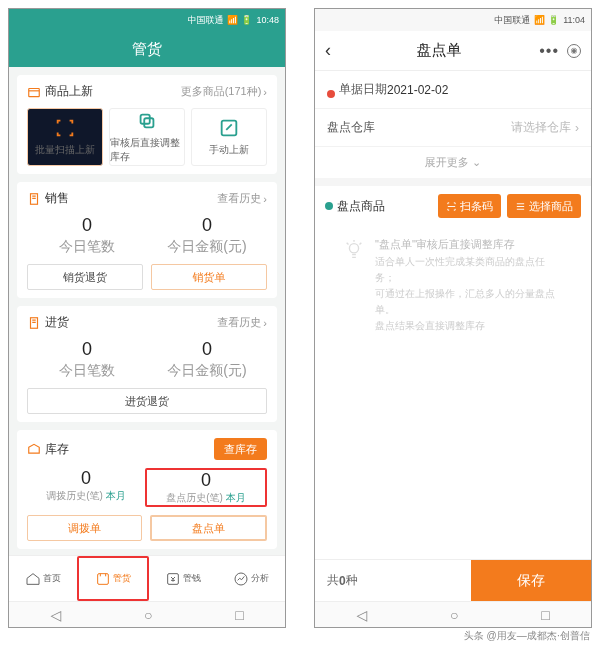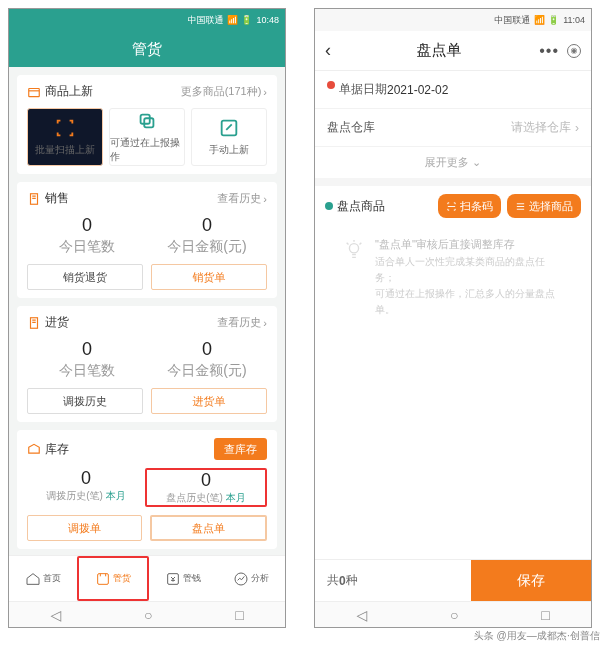--- a/index.html
+++ b/index.html
@@ -45,43 +45,43 @@
   .hl { border: 2px solid #e33; border-radius: 2px; }
 
   .tabbar { height: 46px; background: #fff; border-top: 1px solid #eee; display: flex; }
   .tab { flex: 1; display: flex; flex-direction: row; align-items: center; justify-content: center; font-size: 9px; color: #666; gap: 2px; }
   .tab.active { color: #f37b1d; }
   .tab svg { width: 16px; height: 16px; }
 
   .navbar { height: 26px; display: flex; align-items: center; justify-content: space-around; color: #888; font-size: 14px; border-top: 1px solid #eee; background:#fafafa;}
 
   .row { display: flex; align-items: center; padding: 10px 12px; font-size: 12px; color: #333; border-bottom: 1px solid #f2f2f2; }
-  .row .rlabel { width: 60px; color: #555; display:flex; align-items:flex-start; gap:4px;}
+  .row .rlabel { width: 60px; color: #555; display:flex; align-items:flex-end; gap:4px;}
   .row .rval { flex: 1; color: #333; }
   .row .rph { color: #bbb; text-align: right; }
   .row .chev { color: #bbb; margin-left: 4px; }
   .dot { width: 8px; height: 8px; border-radius: 50%; display: inline-block; }
   .dot.red { background: #e74c3c; }
   .dot.teal { background: #2aa08f; }
 
   .expand { text-align: center; color: #aaa; font-size: 11px; padding: 8px 0; }
 
   .goodsbar { display: flex; align-items: center; padding: 8px 10px; gap: 6px; }
   .goodsbar .glabel { flex: 1; font-size: 12px; color: #333; display:flex; align-items:center; gap:4px;}
-  .minibtn { background: #f37b1d; color: #fff; font-size: 11px; height: 24px; padding: 0 8px; border-radius: 8px; display: flex; align-items: center; gap: 3px; }
+  .minibtn { background: #f37b1d; color: #fff; font-size: 11px; height: 24px; padding: 0 8px; border-radius: 3px; display: flex; align-items: center; gap: 3px; }
 
   .tip { color: #ccc; font-size: 10px; text-align: left; padding: 10px 30px 0 60px; line-height: 1.6; position: relative; }
   .tip .tiptitle { color: #bbb; font-size: 11px; }
   .bulb { position: absolute; left: 28px; top: 14px; color: #ddd; }
 
   .footer2 { display: flex; height: 42px; border-top: 1px solid #eee; }
   .footer2 .count { flex: 1; display: flex; align-items: center; padding-left: 12px; font-size: 12px; color: #666; }
   .footer2 .save { width: 120px; background: #f37b1d; color: #fff; display: flex; align-items: center; justify-content: center; font-size: 14px; }
 
-  .attribution { position: absolute; bottom: 2px; right: 0; font-size: 10px; color: #888; }
+  .attribution { position: absolute; bottom: 2px; right: 10px; font-size: 10px; color: #888; }
   .sublbl { font-size:10px; color:#999; }
   .sublbl .teal { color:#2aa08f; }
 </style>
 </head>
 <body>
 
 <div class="wrap">
 
   <div class="phone">
     <div class="statusbar">
@@ -113,21 +113,21 @@
             <svg viewBox="0 0 24 24" fill="none" stroke="#f37b1d" stroke-width="2">
                 <path d="M4 7V4h3M20 7V4h-3M4 17v3h3M20 17v3h-3"></path>
               </svg>
             <span>批量扫描上新</span>
           </div>
           <div class="tile">
             <svg viewBox="0 0 24 24" fill="none" stroke="#2aa08f" stroke-width="2">
                 <rect x="5" y="5" width="10" height="10" rx="2"></rect>
                 <rect x="9" y="9" width="10" height="10" rx="2"></rect>
               </svg>
-            <span>可通过在上报操作</span>
+            <span>审核后直接调整库存</span>
           </div>
           <div class="tile">
             <svg viewBox="0 0 24 24" fill="none" stroke="#2aa08f" stroke-width="2">
                 <rect x="4" y="4" width="16" height="16" rx="2"></rect>
                 <path d="M9 14l6-6"></path>
               </svg>
             <span>手动上新</span>
           </div>
         </div>
       </div>
@@ -180,22 +180,21 @@
           <div class="stat">
               <div class="num">0</div>
               <div class="lbl">今日笔数</div>
             </div>
           <div class="stat">
               <div class="num">0</div>
               <div class="lbl">今日金额(元)</div>
             </div>
         </div>
         <div class="btnrow">
-          <div class="btn">调拨历史</div>
-          <div class="btn orange">进货单</div>
+          <div class="btn">进货退货</div>
         </div>
       </div>
 
       <div class="card">
         <div class="card-head">
           <span class="ctitle">
               <svg class="ico ico-orange" viewBox="0 0 24 24" fill="none" stroke="currentColor" stroke-width="2">
                 <path d="M3 9l9-5 9 5v10H3z"></path>
               </svg>
           <span>库存</span>
@@ -306,20 +305,21 @@
       </div>
 
       <div class="tip">
         <svg class="bulb" width="22" height="22" viewBox="0 0 24 24" fill="none" stroke="#ddd" stroke-width="1.5">
             <circle cx="12" cy="9" r="5"></circle>
             <path d="M10 16h4M10 19h4M6 5l-2-2M18 5l2-2M12 2V0"></path>
           </svg>
         <div class="tiptitle">"盘点单"审核后直接调整库存</div>
         <div>适合单人一次性完成某类商品的盘点任务；</div>
         <div>可通过在上报操作，汇总多人的分量盘点单。</div>
+        <div>盘点结果会直接调整库存</div>
       </div>
 
       <div style="flex:1"></div>
 
       <div class="footer2">
         <div class="count">
           <span>共</span>
             <b>0</b>
             <span>种</span>
         </div>

